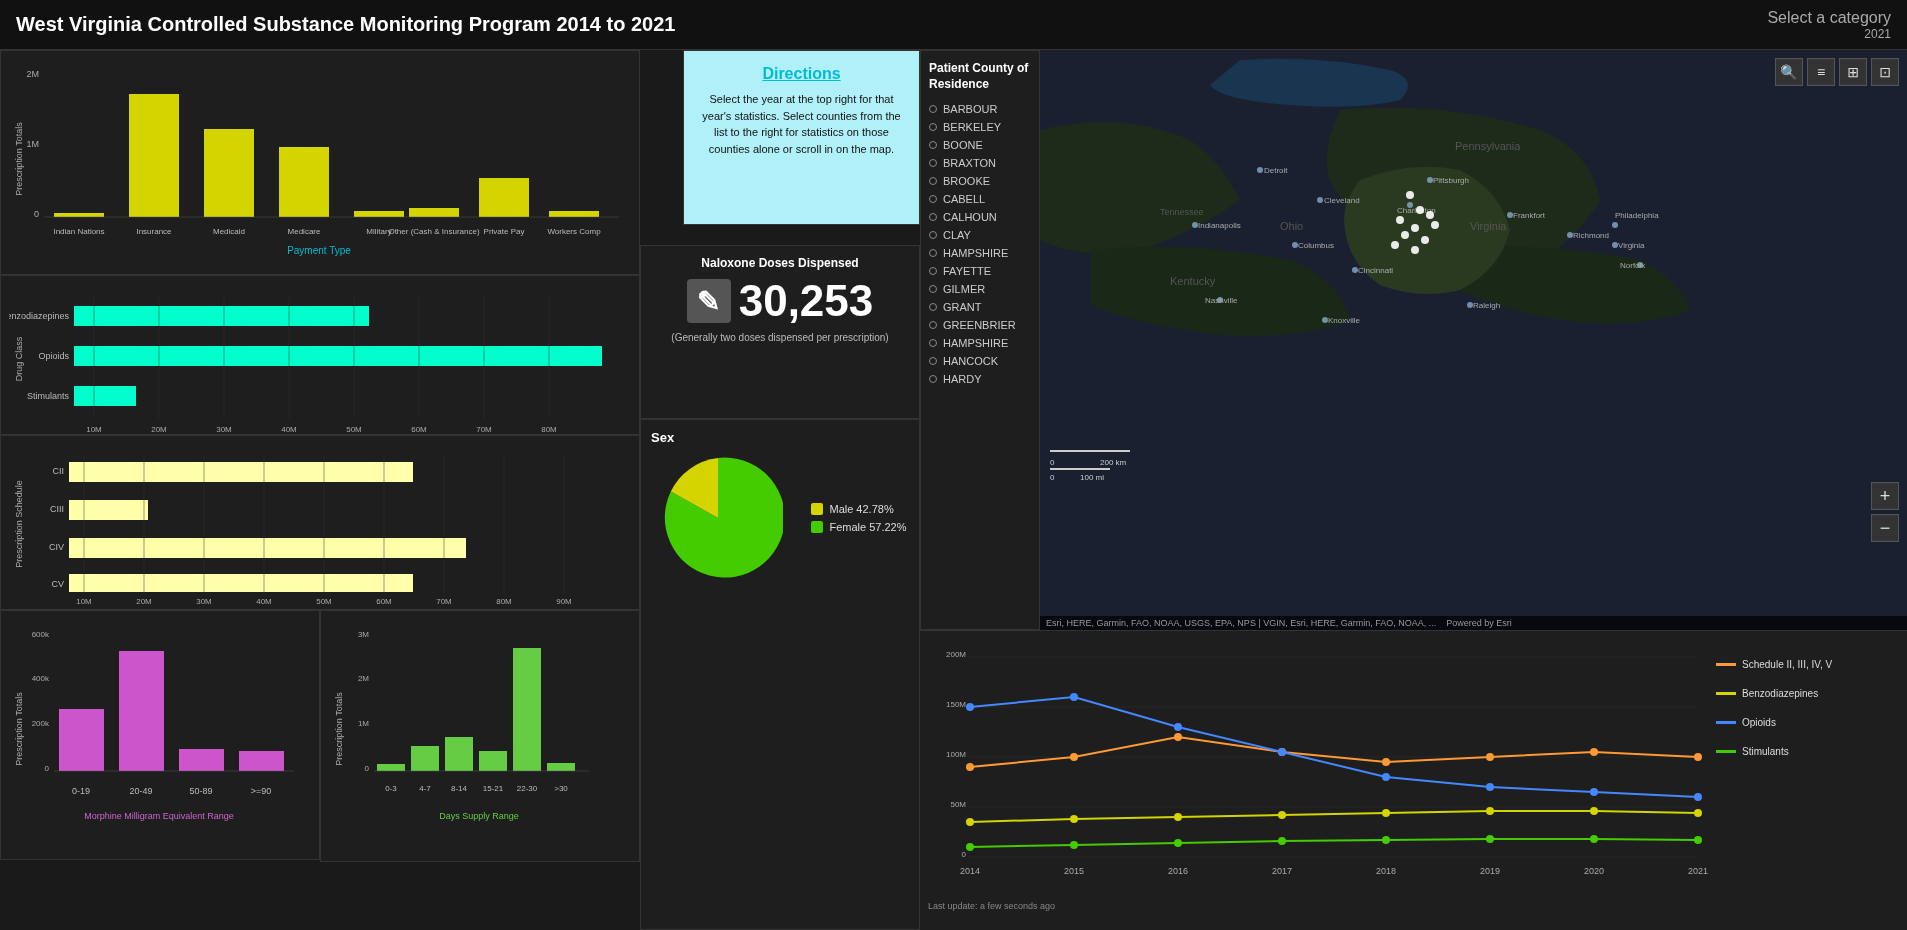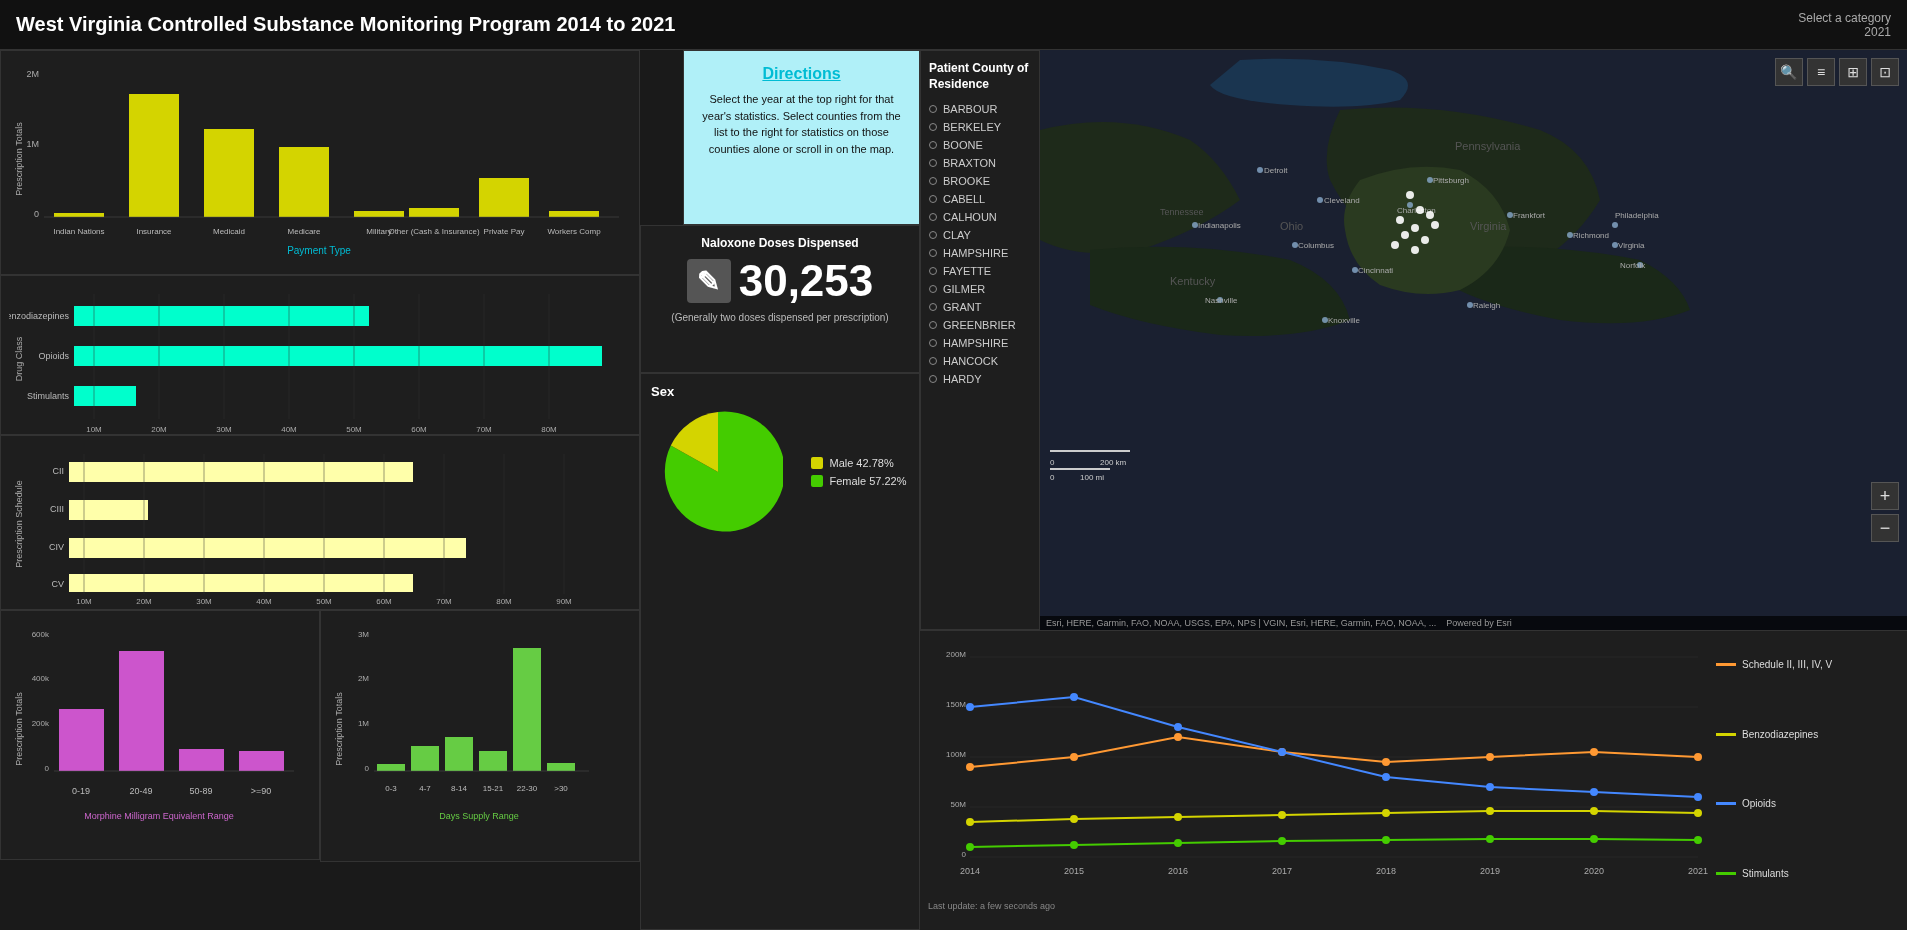--- a/index.html
+++ b/index.html
@@ -27,21 +27,21 @@
       font-size: 20px;
       font-weight: bold;
     }
     .header-right {
       display: flex;
       flex-direction: column;
       align-items: flex-end;
     }
     .header-right .select-label {
       color: #aaa;
-      font-size: 12px;
+      font-size: 16px;
     }
     .header-right .year-value {
       color: #aaa;
       font-size: 12px;
     }
 
     .main-content {
       display: flex;
       height: 880px;
     }
@@ -118,22 +118,23 @@
       color: #d0d0d0;
       font-size: 11px;
       line-height: 1.5;
       text-align: center;
     }
 
     .naloxone-box {
       background: #1e1e1e;
       border: 1px solid #333;
       padding: 10px;
-      height: 148px;
+      height: 174px;
       text-align: center;
+      margin-top: 20px;
     }
     .naloxone-title {
       color: #fff;
       font-size: 12px;
       font-weight: bold;
       margin-bottom: 6px;
     }
     .naloxone-value {
       color: #fff;
       font-size: 44px;
@@ -284,24 +285,23 @@
     .drug-totals-title {
       color: #00e5ff;
       font-size: 11px;
       text-align: center;
       margin-bottom: 4px;
     }
 
     .line-chart-legend {
       display: flex;
       flex-direction: column;
-      gap: 6px;
+      gap: 18px;
       padding: 20px 8px;
       min-width: 140px;
-      justify-content: space-between;
     }
     .legend-item {
       display: flex;
       align-items: center;
       gap: 6px;
       font-size: 10px;
       color: #ddd;
     }
     .legend-line {
       width: 20px;

